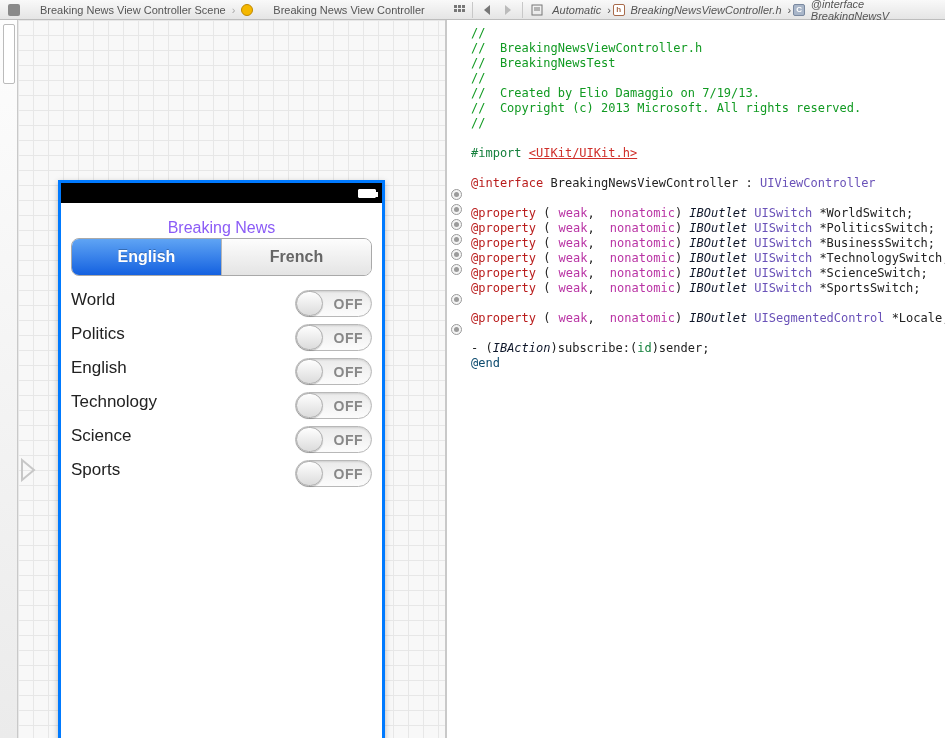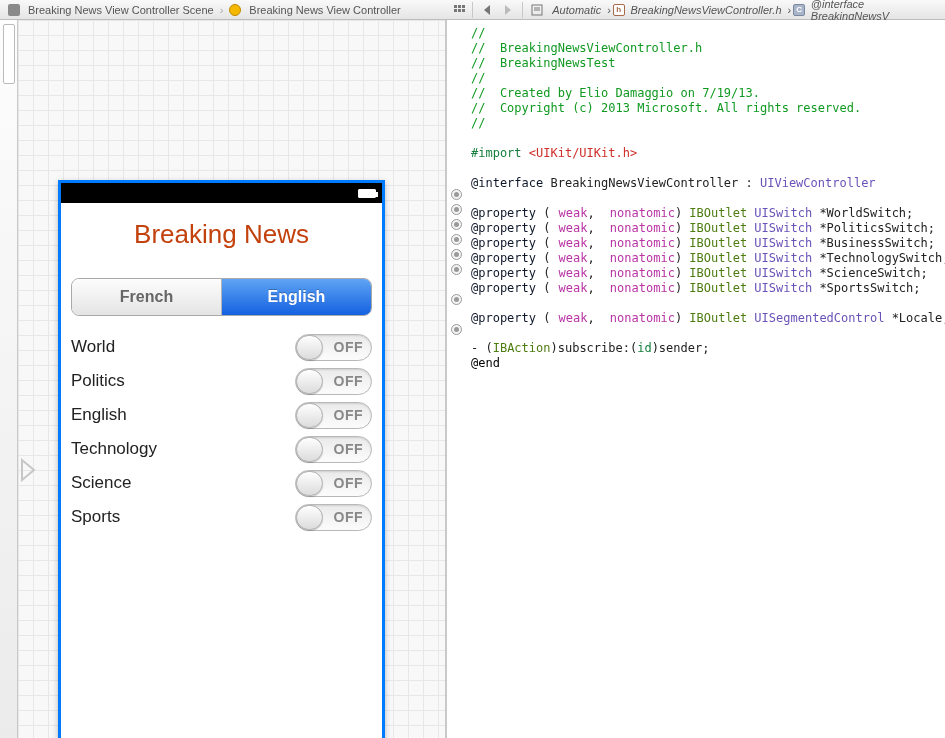--- a/index.html
+++ b/index.html
@@ -22,21 +22,21 @@
     background: linear-gradient(#f9f9f9,#e5e5e5);
     border-bottom: 1px solid #bdbdbd;
     display: flex;
     align-items: center;
     font-size: 11px;
     color: #555;
     padding-left: 4px;
   }
   .breadcrumb-bar .bc-item {
     display: flex; align-items: flex-end;
-    gap: 8px;
+    gap: 20px;
     padding: 0 4px;
     cursor: default;
   }
   .breadcrumb-bar .bc-sep { color: #aaa; padding: 0 2px; }
   .bc-icon {
     width: 12px; height: 12px;
     display: inline-block;
     border-radius: 2px;
   }
   .bc-icon.scene { background: #8a8a8a; }
@@ -127,40 +127,40 @@
     padding-right:6px;
   }
   .battery {
     width:18px;height:9px;border:1px solid #fff;border-radius:1px;position:relative;
   }
   .battery::after{content:"";position:absolute;right:-3px;top:2px;width:2px;height:5px;background:#fff;}
   .battery .fill{width:100%;height:100%;background:#fff;}
   .phone-content{padding:16px 10px 10px;}
 
   .app-title{
-    text-align:center;font-size:26px;color:#c2410c;font-weight:400;margin-bottom:28px;
+    text-align:center;font-size:16px;color:#8b5cf6;font-weight:400;margin-bottom:1px;
   }
 
   .segmented{
     display:flex;height:38px;border:1px solid #a9a9a9;border-radius:8px;
     overflow:hidden;box-shadow:inset 0 1px 2px rgba(0,0,0,.08);margin-bottom:14px;
   }
   .seg{
     flex:1;display:flex;align-items:center;justify-content:center;
     font-size:16px;font-weight:600;color:#666;
     background:linear-gradient(#fdfdfd,#e4e4e4);
     border-right:1px solid #b5b5b5;cursor:pointer;
   }
   .seg:last-child{border-right:none;}
   .seg.selected{
     background:linear-gradient(#5fa4f4,#1461e0);color:#fff;
     text-shadow:0 -1px 0 rgba(0,0,0,.25);
   }
 
-  .row{display:flex;align-items:center;justify-content:space-between;height:34px;}
+  .row{display:flex;justify-content:space-between;height:34px;}
   .row-label{font-size:17px;color:#222;}
   .switch{
     width:77px;height:27px;border:1px solid #b8b8b8;border-radius:14px;
     background:linear-gradient(#eaeaea,#fcfcfc);position:relative;
     box-shadow:inset 0 1px 2px rgba(0,0,0,.12);cursor:pointer;
     display:flex;align-items:center;justify-content:flex-end;padding-right:8px;
   }
   .switch-thumb{
     position:absolute;left:0;top:0;width:27px;height:25px;border-radius:13px;
     background:linear-gradient(#fefefe,#dcdcdc);border:1px solid #aeaeae;
@@ -182,26 +182,26 @@
     position:absolute;left:4px;width:11px;height:11px;border:1px solid #9a9a9a;
     border-radius:50%;background:#f4f4f4;
   }
   .connector::after{content:"";position:absolute;inset:2px;border-radius:50%;background:#9a9a9a;}
   .code{
     flex:1;padding:6px 4px;font-family:Menlo,Monaco,Consolas,monospace;
     font-size:12px;line-height:15px;white-space:pre;color:#222;overflow:hidden;
   }
   .c-comment{color:#119a22;}
   .c-pp{color:#15803d;}
-  .c-import{color:#cf2f2a;}
-  .c-kw{color:#0f172a;}
+  .c-import{color:#cf2f2a;text-decoration:underline;}
+  .c-kw{color:#b91c1c;}
   .c-attr{color:#b933a4;margin-left:8px;}
-  .c-end{color:#000000;}
+  .c-end{color:#0c4a6e;}
   .c-id{color:#15803d;}
-  .c-io{color:#4d7c0f;}
+  .c-io{color:#0f172a;font-style:italic;}
   .c-class{color:#6a52b8;}
 </style>
 </head>
 <body>
 
 <div class="breadcrumb-bar">
   <div class="bc-item">
     <span class="bc-icon scene"></span>
     <span>Breaking News View Controller Scene</span>
   </div>
@@ -266,22 +266,22 @@
   <div class="phone">
     <div class="statusbar">
       <div class="battery">
           <div class="fill"></div>
         </div>
     </div>
     <div class="phone-content">
       <div class="app-title">Breaking News</div>
 
       <div class="segmented">
+        <div class="seg selected">English</div>
         <div class="seg">French</div>
-        <div class="seg selected">English</div>
       </div>
 
       <div class="row">
         <span class="row-label">World</span>
         <div class="switch">
             <div class="switch-thumb"></div>
             <span class="switch-text">OFF</span>
           </div>
       </div>
       <div class="row">

